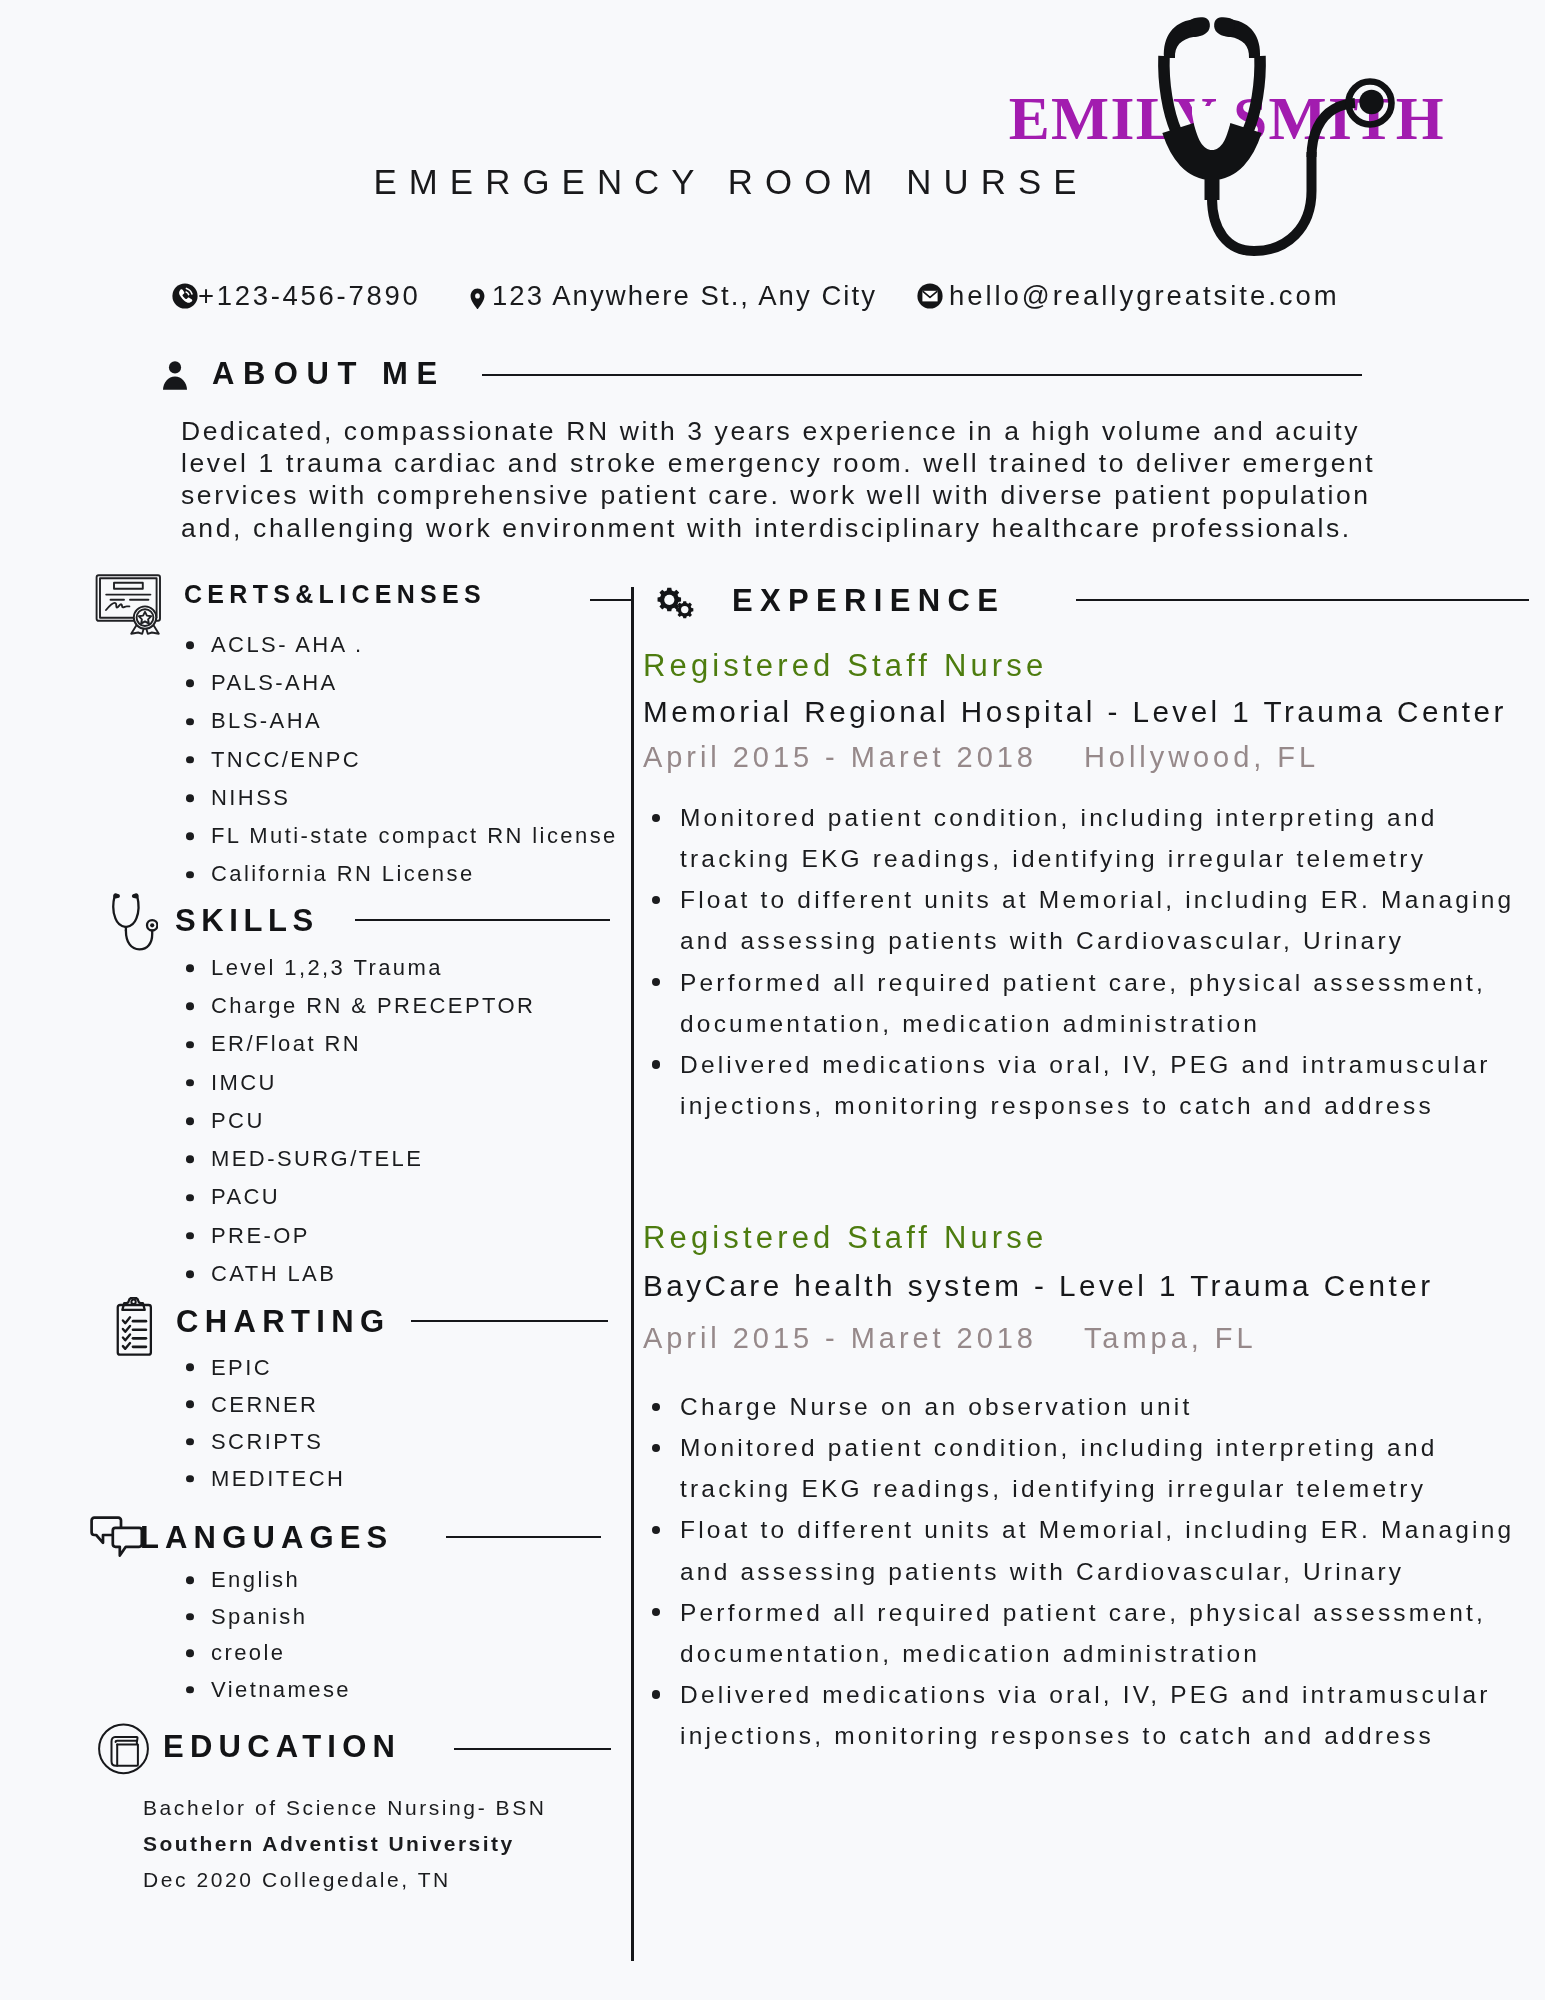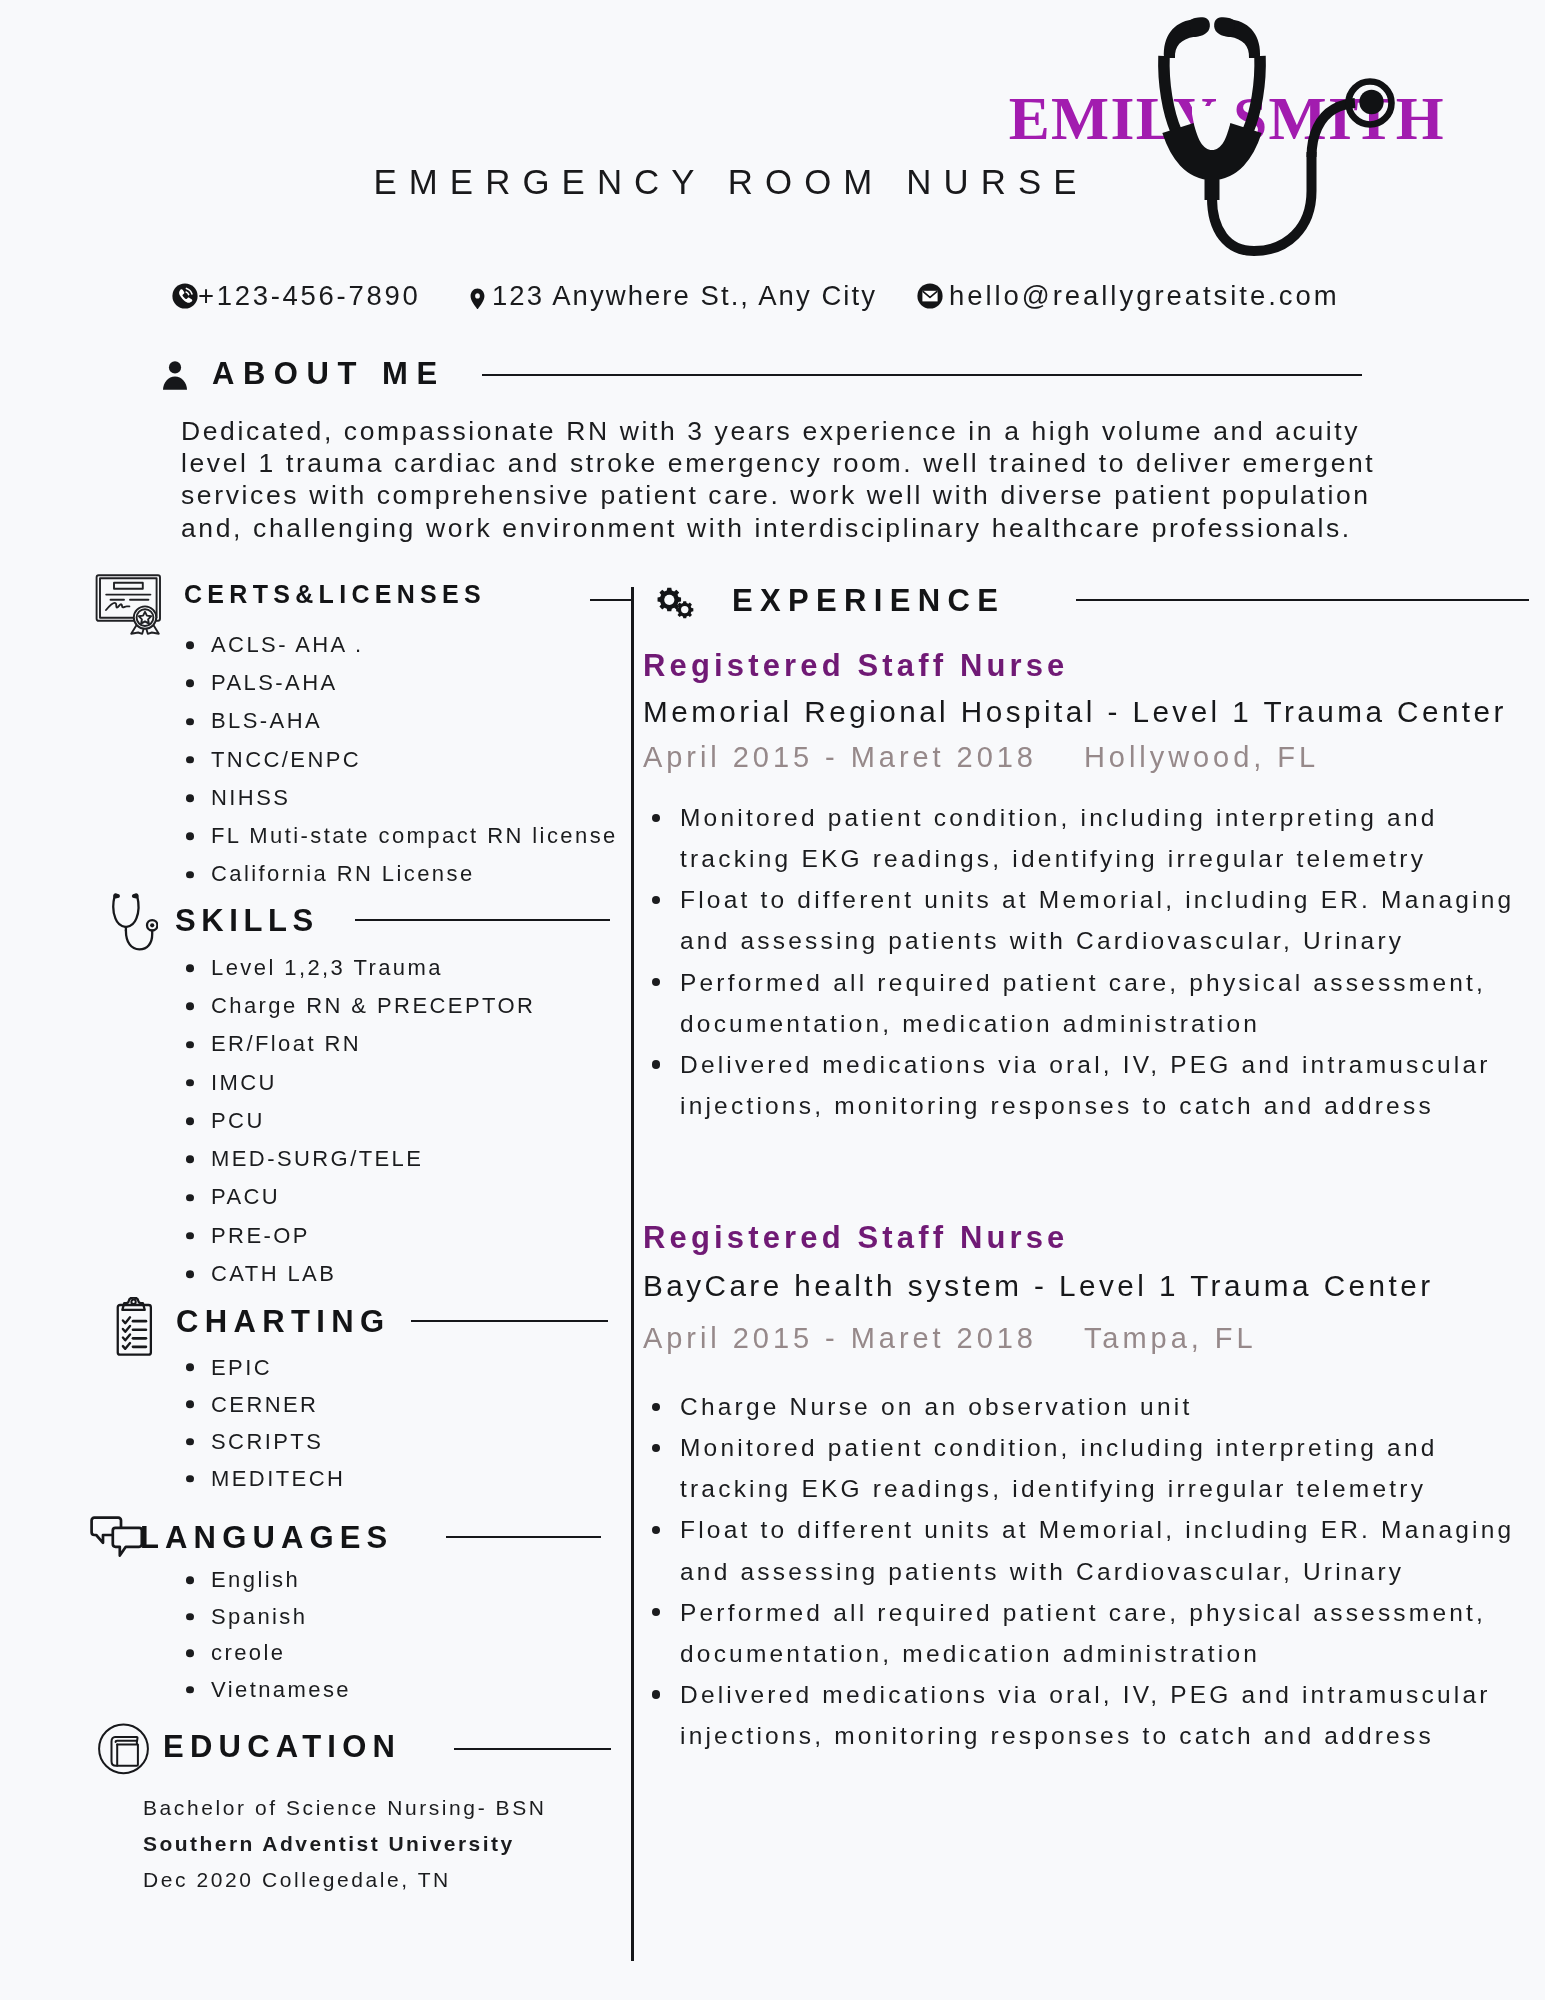--- a/index.html
+++ b/index.html
@@ -41,21 +41,21 @@
   ul.ll li::before{content:"";position:absolute;left:0px;top:50%;transform:translateY(-50%);
                    width:7.6px;height:7.6px;border-radius:50%;background:#1b1c1e;}
 
   
   .edu-body{position:absolute;left:143px;top:1790px;width:520px;}
   .edu-body div{font-size:21px;line-height:36px;letter-spacing:2.58px;color:#1b1c1e;white-space:nowrap;}
   .edu-body .sch{font-weight:700;letter-spacing:2.46px;}
 
   
   .job{position:absolute;left:643px;width:900px;}
-  .job .jrole{font-size:31px;line-height:31px;letter-spacing:4.15px;color:#701a75;white-space:nowrap;font-weight:bold;}
+  .job .jrole{font-size:31px;line-height:31px;letter-spacing:4.15px;color:#4d7c0f;white-space:nowrap;}
   .job .jcomp{font-size:29.7px;line-height:30px;letter-spacing:3.45px;color:#17181a;white-space:nowrap;}
   .job .jmeta{font-size:29px;line-height:29px;letter-spacing:3.95px;color:#96898a;white-space:nowrap;}
   .job ul{list-style:none;margin:0;padding:0;position:absolute;left:9px;width:900px;}
   .job li{font-size:24.5px;line-height:41.1px;letter-spacing:3.2px;color:#1b1c1e;
           position:relative;padding-left:28px;width:869px;}
   .job li::before{content:"";position:absolute;left:0px;top:20.55px;margin-top:-4.2px;
                   width:8.4px;height:8.4px;border-radius:50%;background:#1b1c1e;}
 
 </style>
 </head>

